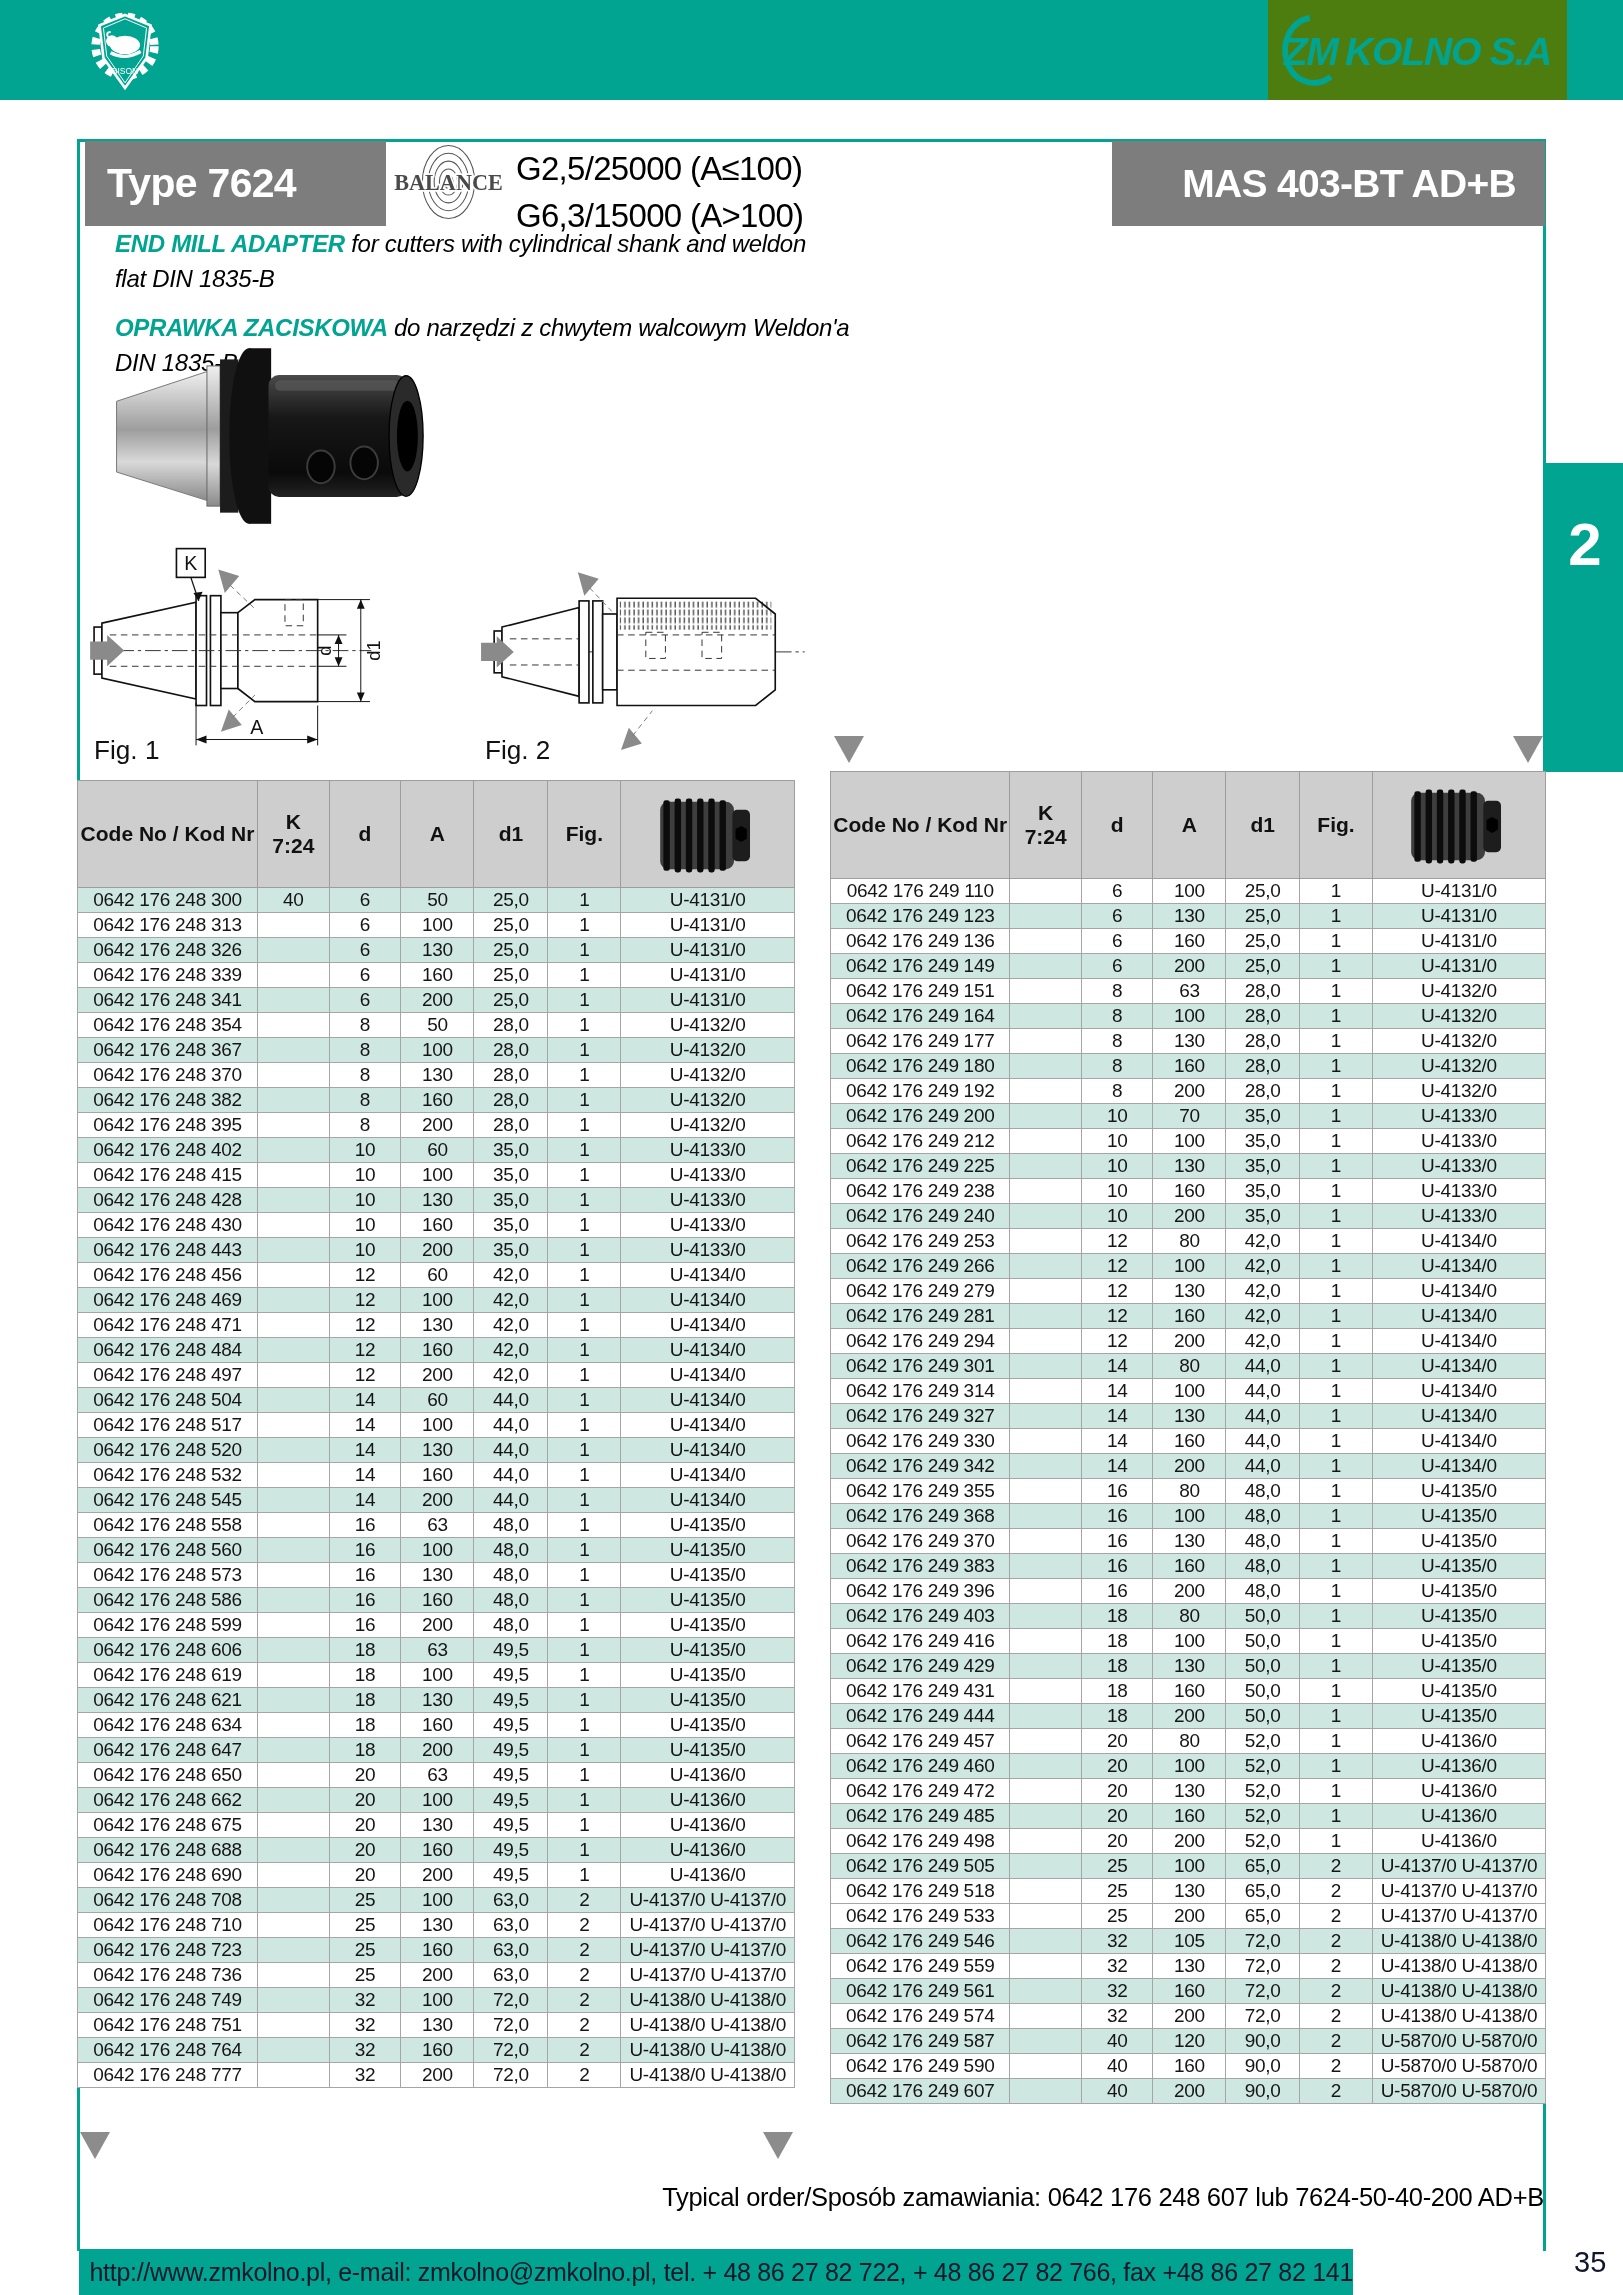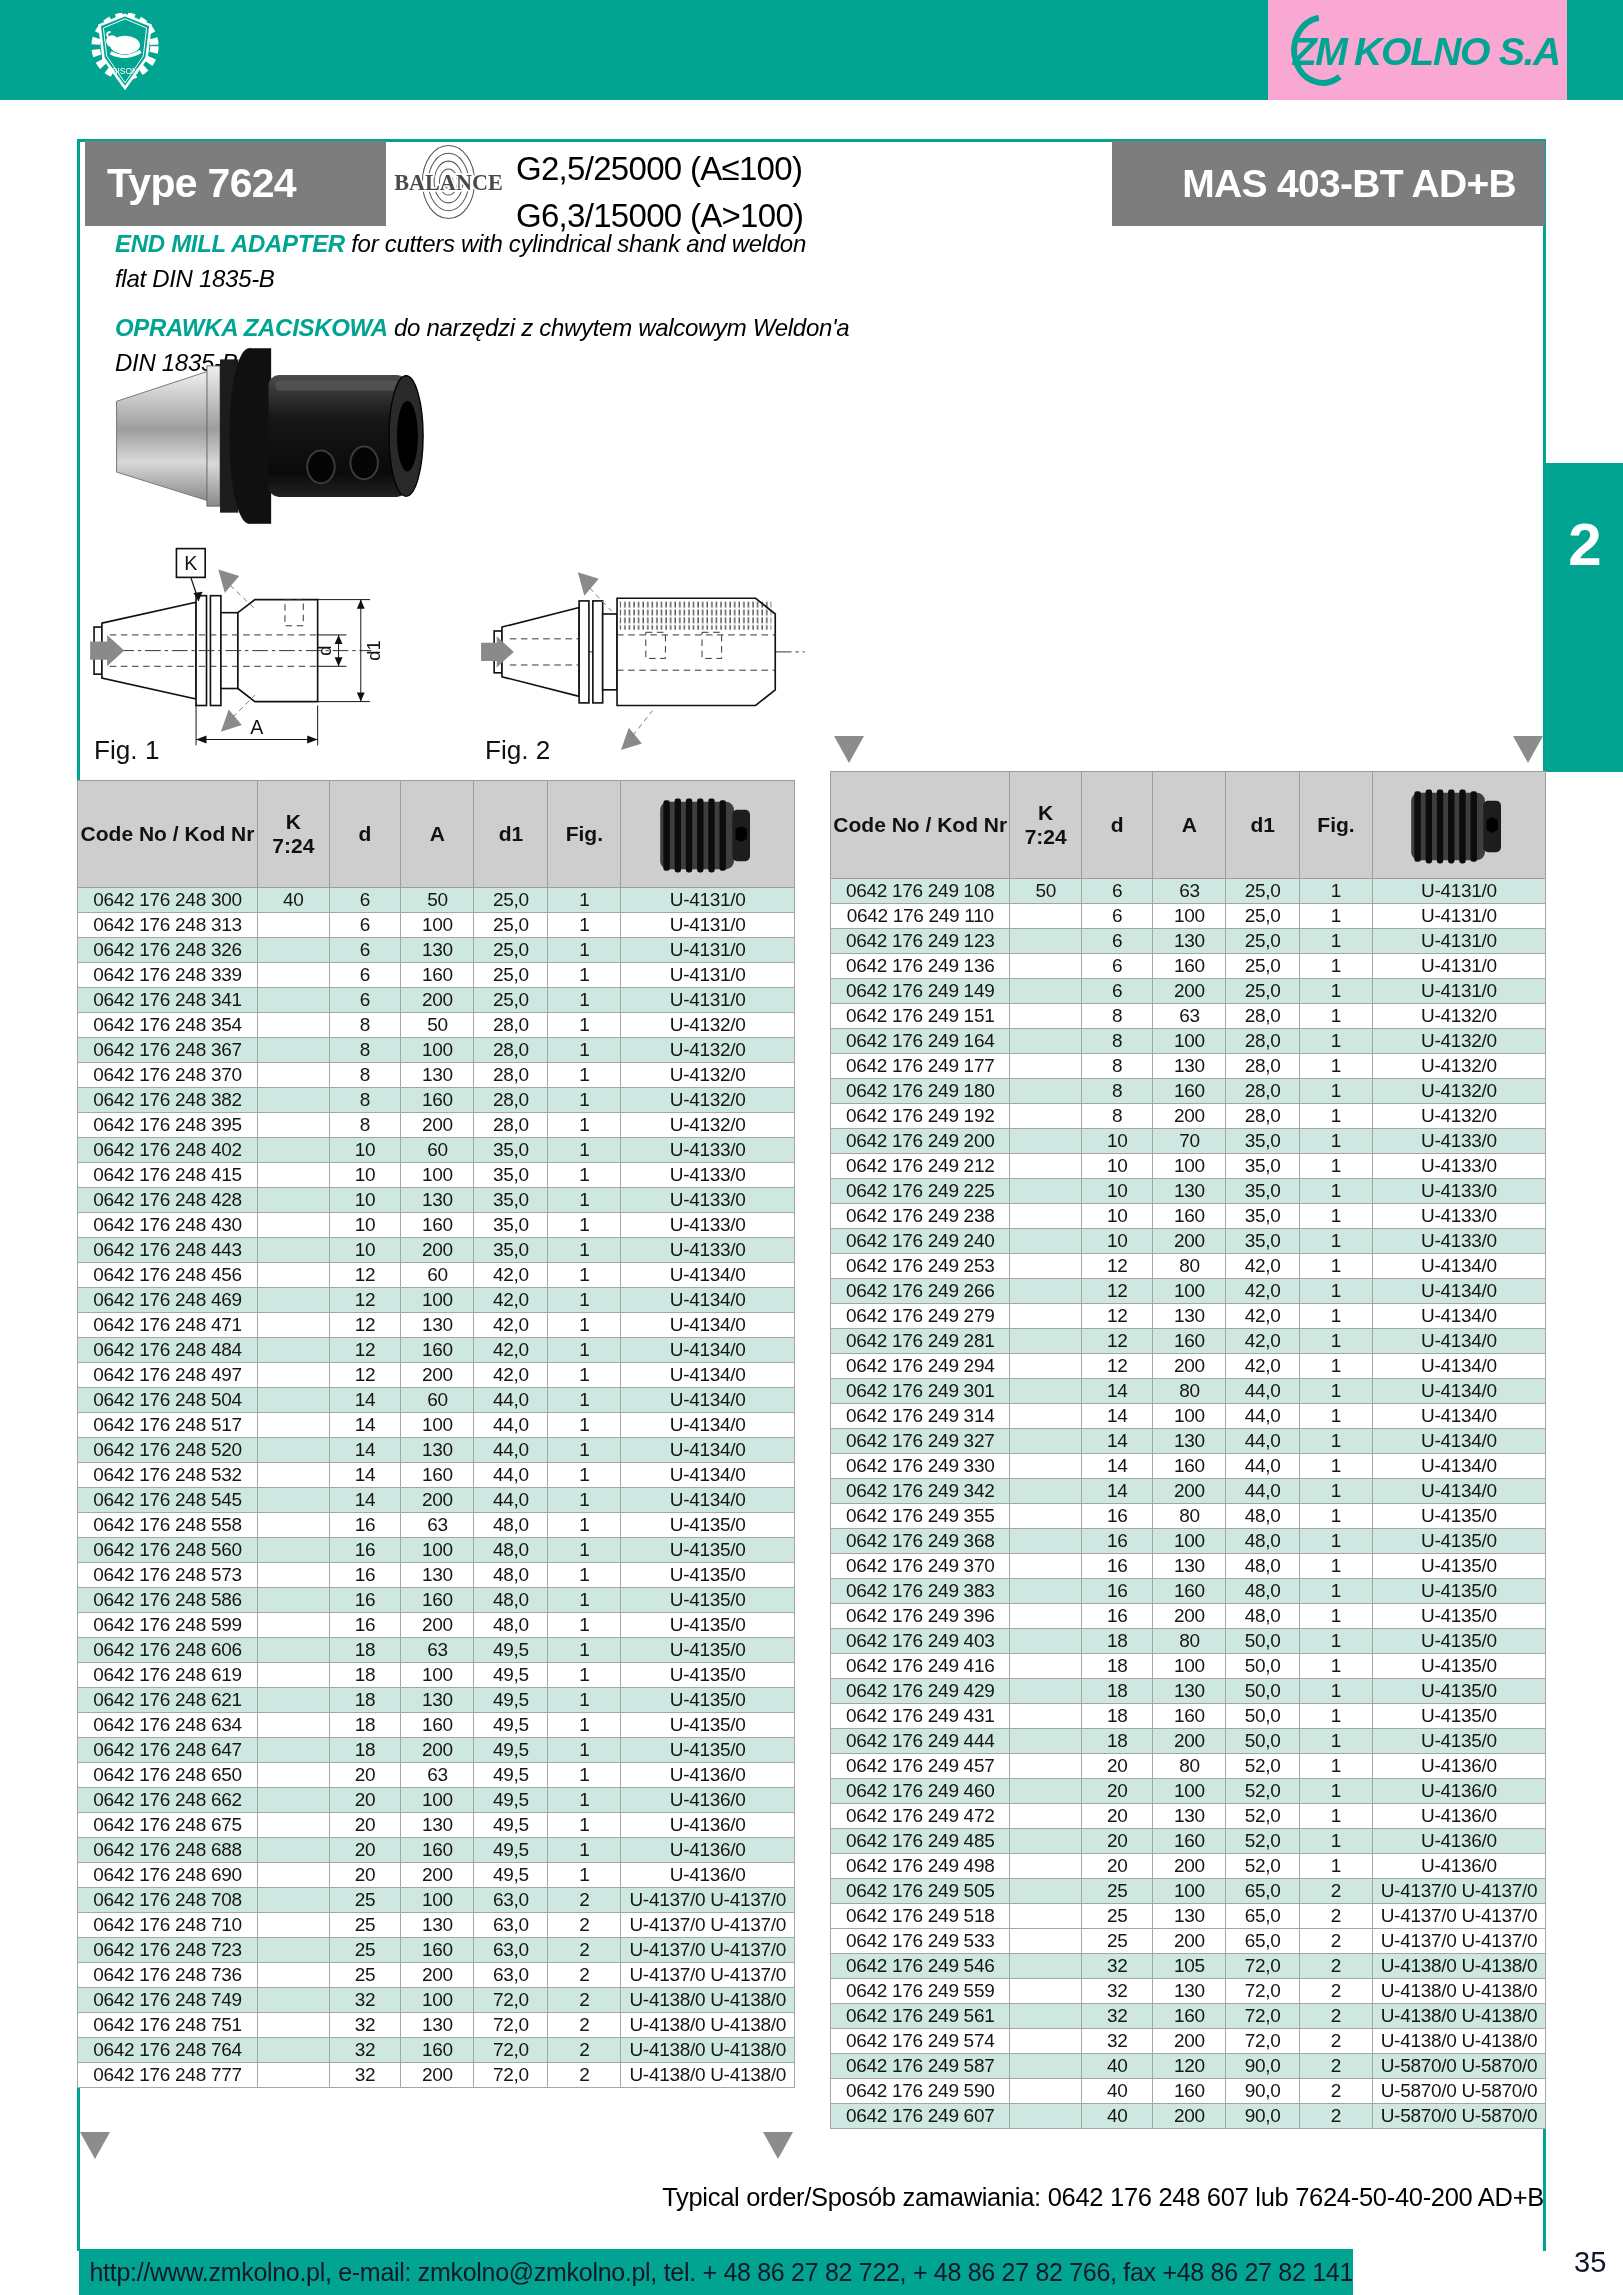--- a/index.html
+++ b/index.html
@@ -3,22 +3,22 @@
 <meta charset="utf-8">
 <style>
   * { margin:0; padding:0; box-sizing:border-box; }
   body { background:#e8e8e8; font-family:"Liberation Sans", sans-serif; }
   #page { position:relative; width:1623px; height:2295px; background:#ffffff; overflow:hidden;
           font-family:"Liberation Sans", sans-serif; color:#111; }
 
   
   .top-band { position:absolute; left:0; top:0; width:1623px; height:100px; background:#00a491; }
   .bison-logo { position:absolute; left:85px; top:10.5px; width:80px; height:81px; }
-  .company-box { position:absolute; left:1268px; top:0; width:299px; height:100px; background:#f9a8d4;
-                 display:flex; align-items:center; justify-content:center; }
+  .company-box { position:absolute; left:1268px; top:0; width:299px; height:100px; background:#4d7c0f;
+                 display:flex; align-items:center; justify-content:flex-start; }
 
   
   .rule { position:absolute; background:#00a491; }
   .rule-top { left:77px; top:139px; width:1468px; height:2.6px; }
   .rule-left { left:77px; top:139px; width:2.6px; height:2112px; }
   .rule-right { left:1543px; top:139px; width:2.6px; height:2112px; }
 
   
   .type-box { position:absolute; left:77px; top:141px; width:301px; height:85px; background:#7d7d7d;
               color:#fff; font-size:41px; font-weight:bold; line-height:85px; padding-left:22px; letter-spacing:-0.7px;margin-left:8px; }
@@ -749,29 +749,20 @@
                 <rect x="66" y="2" width="8" height="92" rx="3"></rect>
                   <rect x="80" y="4" width="8" height="88" rx="3"></rect>
               </g>
               <rect x="96" y="16" width="22" height="64" rx="6" fill="#1d1d1d"></rect>
               <polygon points="107,36 114,40 114,52 107,56 100,52 100,40" fill="#000"></polygon>
             </svg>
           </th>
         </tr>
       </thead>
       <tbody>
-          <tr class="alt">
-            <td>0642 176 249 108</td>
-            <td>50</td>
-            <td>6</td>
-            <td>63</td>
-            <td>25,0</td>
-            <td>1</td>
-            <td class="ucol">U-4131/0</td>
-          </tr>
           <tr>
             <td>0642 176 249 110</td>
             <td></td>
             <td>6</td>
             <td>100</td>
             <td>25,0</td>
             <td>1</td>
             <td class="ucol">U-4131/0</td>
           </tr>
           <tr class="alt">

